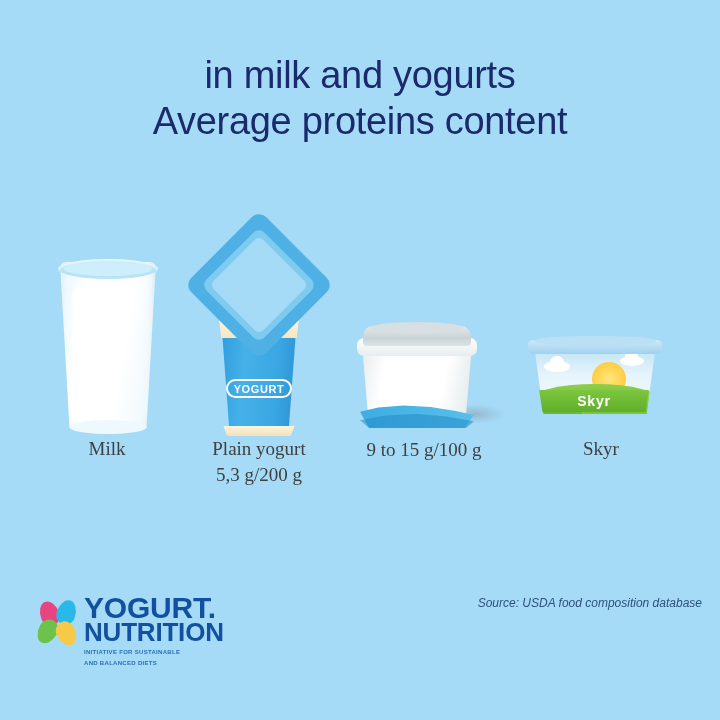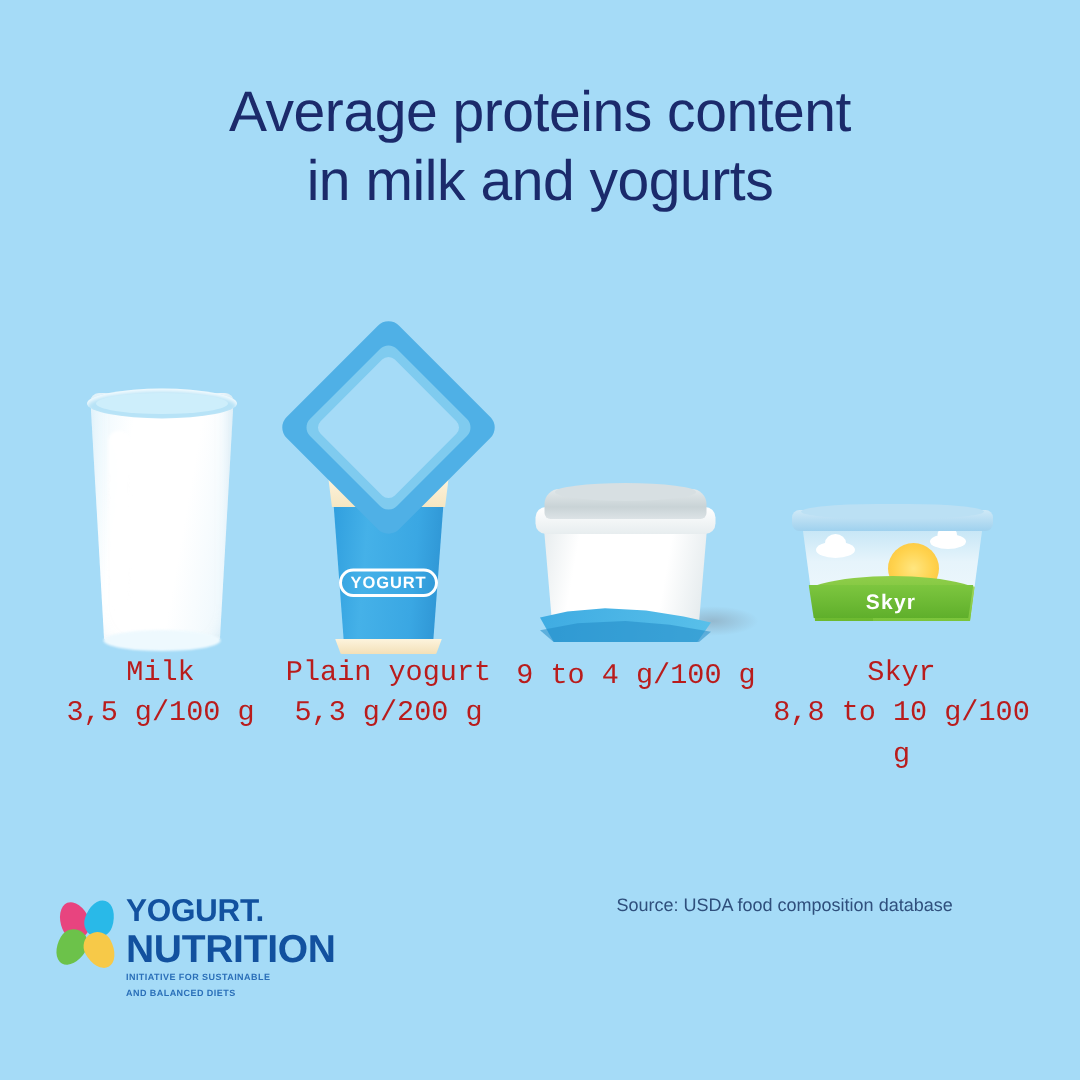--- a/index.html
+++ b/index.html
@@ -379,22 +379,22 @@
     position: absolute;
     left: 0;
     top: 436px;
     width: 720px;
     height: 72px;
   }
   .caption {
     position: absolute;
     top: 0;
     text-align: center;
-    color: #b91c1c;
-    font-family: Liberation Mono, monospace;
+    color: #404040;
+    font-family: Liberation Serif, serif;
   }
   .caption .name {
     display: block;
     font-size: 19px;
     line-height: 25px;
     font-weight: 400;
   }
   .caption .value {
     display: block;
     font-size: 19px;
@@ -402,26 +402,28 @@
     font-weight: 400;
   }
   .cap-milk   { left: 30px;  width: 154px; }
   .cap-plain  { left: 182px; width: 154px; }
   .cap-greek  { left: 338px; width: 172px; }
   .cap-skyr   { left: 506px; width: 190px; }
 
   
   .source {
     position: absolute;
-    left: 411px;
+    left: 432px;
     top: 596px;
     width: 270px;
+    text-align: right;
     color: #2f4f7c;
     font-family: "Liberation Sans Narrow", "Liberation Sans", sans-serif;
     font-size: 12px;
+    font-style: italic;
   }
 
   
   .logo {
     position: absolute;
     left: 38px;
     top: 596px;
     width: 200px;
     height: 74px;
   }
@@ -446,21 +448,21 @@
     position: absolute;
     left: 46px;
     top: 0;
     width: 150px;
   }
   .logo-line1, .logo-line2 {
     display: block;
     color: #12519f;
     font-family: "Liberation Sans Narrow", "Liberation Sans", sans-serif;
     font-weight: bold;
-    font-size: 21px;
+    font-size: 30px;
     line-height: 23px;
     letter-spacing: -0.2px;
   }
   .logo-line2 { font-size: 26px; line-height: 27px; }
   .logo-tag {
     display: block;
     margin-top: 3px;
     color: #2a6fb8;
     font-family: "Liberation Sans Narrow", "Liberation Sans", sans-serif;
     font-size: 6px;
@@ -468,22 +470,22 @@
     line-height: 7.5px;
     letter-spacing: .3px;
   }
 </style>
 </head>
 <body>
 
 <div id="infographic">
 
   <div class="title-block">
+    <span class="title-line">in milk and yogurts</span>
     <span class="title-line">Average proteins content</span>
-    <span class="title-line">in milk and yogurts</span>
   </div>
 
   <div class="products">
 
     <div class="product milk">
       <div class="glass"></div>
       <div class="glass-shine"></div>
       <div class="glass-base"></div>
       <div class="glass-rim"></div>
       <div class="glass-rim-inner"></div>
@@ -522,32 +524,30 @@
       <div class="skyr-band"></div>
       <div class="skyr-band-text">Skyr</div>
       <div class="skyr-rim"></div>
       <div class="skyr-rim-top"></div>
     </div>
   </div>
 
   <div class="captions">
     <div class="caption cap-milk">
       <span class="name">Milk</span>
-      <span class="value">3,5 g/100 g</span>
     </div>
     <div class="caption cap-plain">
       <span class="name">Plain yogurt</span>
       <span class="value">5,3 g/200 g</span>
     </div>
     <div class="caption cap-greek">
-      <span class="value">9 to 4 g/100 g</span>
+      <span class="value">9 to 15 g/100 g</span>
     </div>
     <div class="caption cap-skyr">
       <span class="name">Skyr</span>
-      <span class="value">8,8 to 10 g/100 g</span>
     </div>
   </div>
 
   <div class="source">Source: USDA food composition database</div>
 
   <div class="logo">
     <div class="petals">
       <div class="petal petal-pink"></div>
       <div class="petal petal-cyan"></div>
       <div class="petal petal-green"></div>

